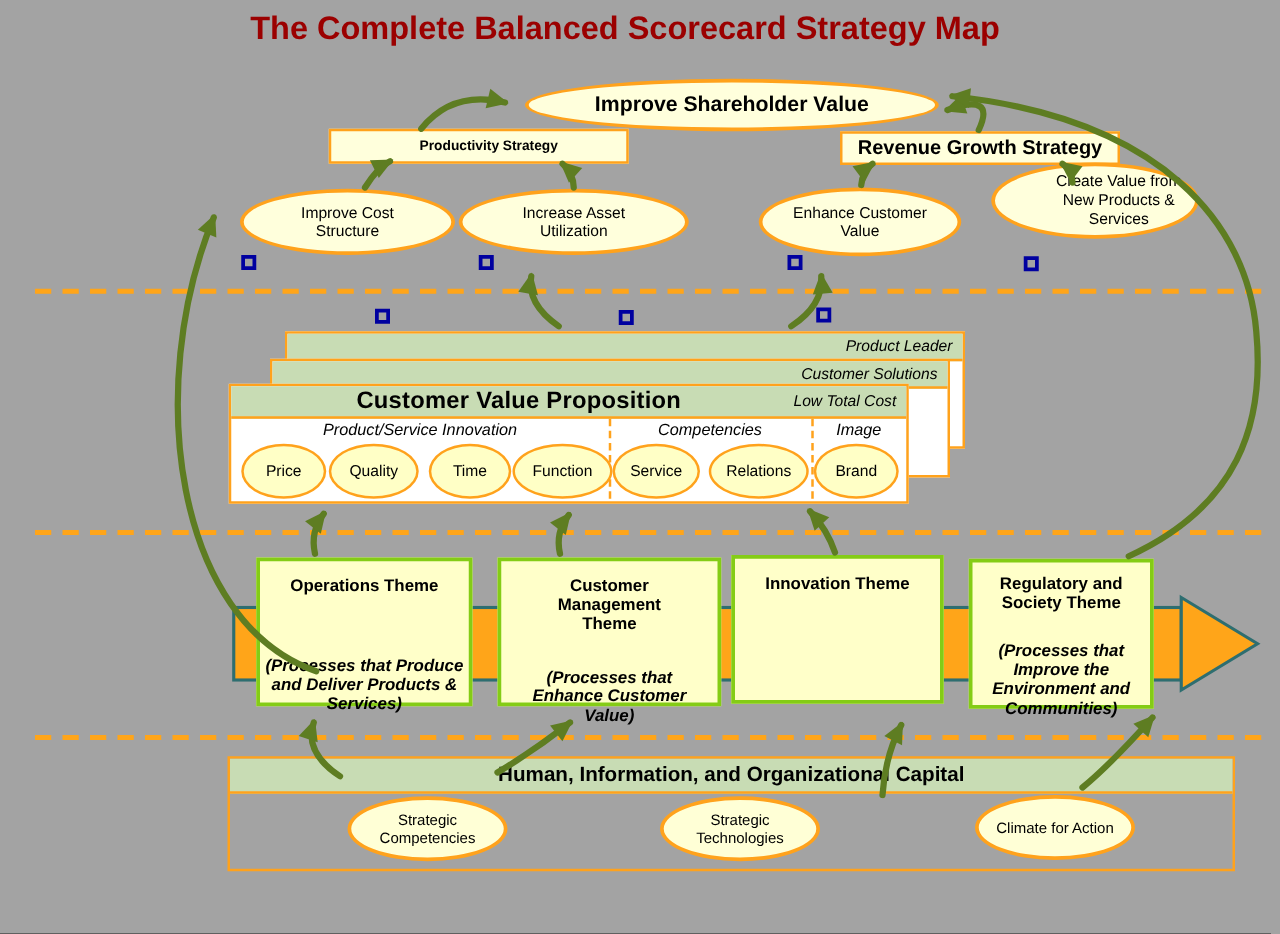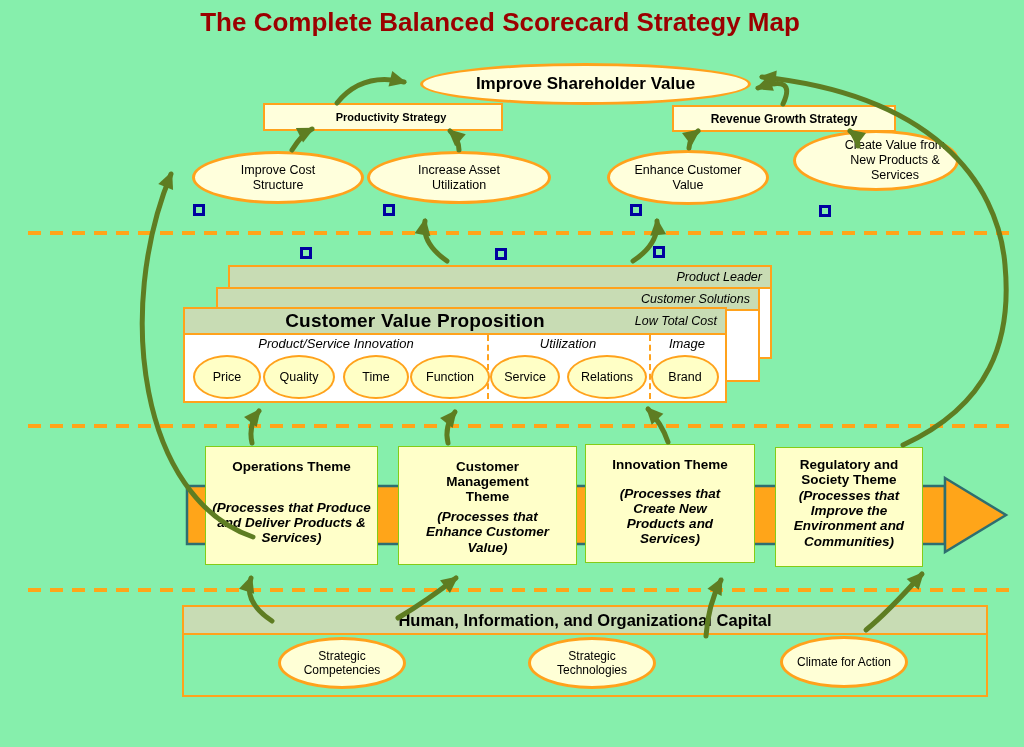--- a/index.html
+++ b/index.html
@@ -1,29 +1,29 @@
 <!DOCTYPE html>
 <html><head>
 <meta charset="utf-8">
 <style>
   html,body{margin:0;padding:0;background:#000;}
-  .stage{position:relative;width:1024px;height:747px;background:#86efac;overflow:hidden;
+  .stage{position:relative;width:1024px;height:747px;background:#a3a3a3;overflow:hidden;
          font-family:"Liberation Sans","DejaVu Sans",sans-serif;color:#000;}
   .abs{position:absolute;}
   
   .title{left:0;top:7px;width:1000px;text-align:center;font-size:26px;font-weight:bold;color:#9b0000;}
   
   .ell{border:3px solid #ffa21c;border-radius:50%;background:#ffffdc;
        display:flex;align-items:center;justify-content:center;text-align:center;line-height:1.18;}
   .box{border:2px solid #ffa21c;background:#ffffdc;display:flex;align-items:center;justify-content:center;
        text-align:center;font-weight:bold;}
   
   .shareholder{left:420px;top:63px;width:325px;height:36px;font-size:17px;font-weight:bold;z-index:4;}
   .prod-box{left:263px;top:103px;width:220px;height:24px;font-size:11px;z-index:4;padding-left:16px;}
-  .rev-box{left:672px;top:105px;width:220px;height:23px;font-size:12px;z-index:4;}
+  .rev-box{left:672px;top:105px;width:220px;height:23px;font-size:16px;z-index:4;}
   .drv{font-size:12.5px;z-index:4;}
   .drv span{display:block;}
   .d0{left:192px;top:151px;width:166px;height:47px;}  .d0 span{max-width:100px;}
   .d1{left:367px;top:151px;width:178px;height:47px;}  .d1 span{max-width:104px;}
   .d2{left:607px;top:150px;width:156px;height:49px;}  .d2 span{max-width:120px;}
   .d3{left:793px;top:130px;width:160px;height:55px;justify-content:flex-end;}  .d3 span{max-width:122px;}
   
   .sq{width:6px;height:6px;border:3px solid #0000a0;background:transparent;z-index:4;}
   
   .card{border:2px solid #ffa21c;background:#fff;}
@@ -36,23 +36,23 @@
   .card-front{left:183px;top:307px;width:540px;height:92px;z-index:7;}
   .card-front .hd{height:24px;}
   .cvp-title{position:absolute;left:0;right:80px;top:0;bottom:0;display:flex;align-items:center;
              justify-content:center;font-size:19px;font-weight:bold;letter-spacing:.2px;}
   .cvp-sep{position:absolute;top:26px;bottom:2px;border-left:2px dashed #ffa21c;z-index:8;}
   .sep1{left:302px;} .sep2{left:464px;}
   .glab{position:absolute;top:27px;font-style:italic;font-size:13px;text-align:center;z-index:8;}
   .g0{left:0;width:302px;} .g1{left:302px;width:162px;} .g2{left:464px;width:76px;}
   .attr{position:absolute;top:46px;height:40px;border-width:2px;background:#ffffc6;font-size:12.5px;z-index:8;}
   
-  .theme{border:1px solid #84cc16;background:#ffffc9;z-index:4;display:flex;flex-direction:column;
+  .theme{border:3px solid #84cc16;background:#ffffc9;z-index:4;display:flex;flex-direction:column;
          align-items:center;padding-top:12px;box-sizing:border-box;font-weight:bold;font-size:13.5px;
-         text-align:center;line-height:1.12;}
+         text-align:center;line-height:1.12;gap:23px;}
   .theme .sub{font-style:italic;}
   .th0{left:205px;top:446px;width:173px;height:119px;}
   .th1{left:398px;top:446px;width:179px;height:119px;}
   .th2{left:585px;top:444px;width:170px;height:119px;}
   .th3{left:775px;top:447px;width:148px;height:120px;padding-top:9px;}
   .th0 .sub{margin-top:26px;max-width:162px;}
   .th1 .ttl{max-width:105px;} .th1 .sub{margin-top:5px;max-width:135px;}
   .th2 .sub{margin-top:14px;max-width:118px;}
   .th3 .ttl{max-width:125px;} .th3 .sub{margin-top:1px;max-width:112px;}
   
@@ -121,42 +121,41 @@
     </div>
   </div>
   <div class="abs card card-front">
     <div class="hd">
       <span class="cvp-title">Customer Value Proposition</span>
       <span class="rlab">Low Total Cost</span>
     </div>
     <div class="cvp-sep sep1"></div>
     <div class="cvp-sep sep2"></div>
     <div class="glab g0">Product/Service Innovation</div>
-    <div class="glab g1">Utilization</div>
+    <div class="glab g1">Competencies</div>
     <div class="glab g2">Image</div>
     <div class="ell attr" style="left:8px;width:64px;">Price</div>
     <div class="ell attr" style="left:78px;width:68px;">Quality</div>
     <div class="ell attr" style="left:158px;width:62px;">Time</div>
     <div class="ell attr" style="left:305px;width:66px;">Service</div>
     <div class="ell attr" style="left:225px;width:76px;">Function</div>
     <div class="ell attr" style="left:382px;width:76px;">Relations</div>
     <div class="ell attr" style="left:466px;width:64px;">Brand</div>
   </div>
 
   <div class="abs theme th0">
     <div class="ttl">Operations Theme</div>
     <div class="sub">(Processes that Produce and Deliver Products &amp; Services)</div>
   </div>
   <div class="abs theme th1">
     <div class="ttl">Customer Management Theme</div>
     <div class="sub">(Processes that Enhance Customer Value)</div>
   </div>
   <div class="abs theme th2">
     <div class="ttl">Innovation Theme</div>
-    <div class="sub">(Processes that Create New Products and Services)</div>
   </div>
   <div class="abs theme th3">
     <div class="ttl">Regulatory and Society Theme</div>
     <div class="sub">(Processes that Improve the Environment and Communities)</div>
   </div>
 
   <div class="abs cap-box">
     <div class="cap-hd">Human, Information, and Organizational Capital</div>
   </div>
   <div class="abs ell cap-ell c0">

